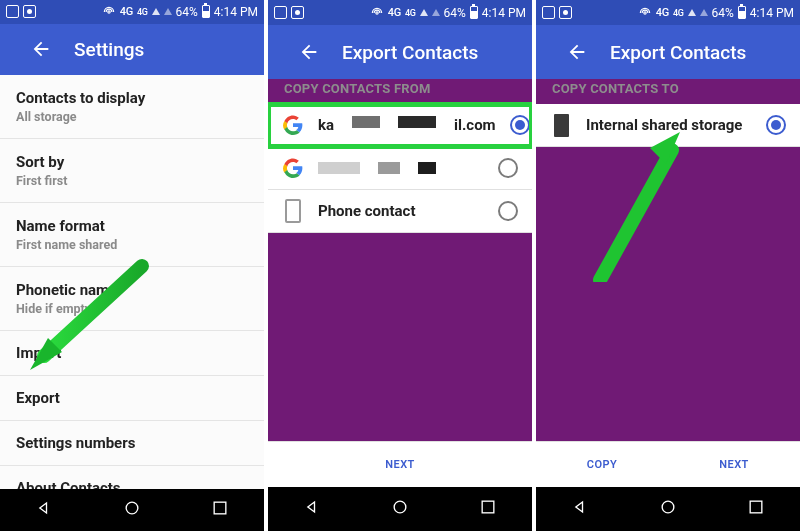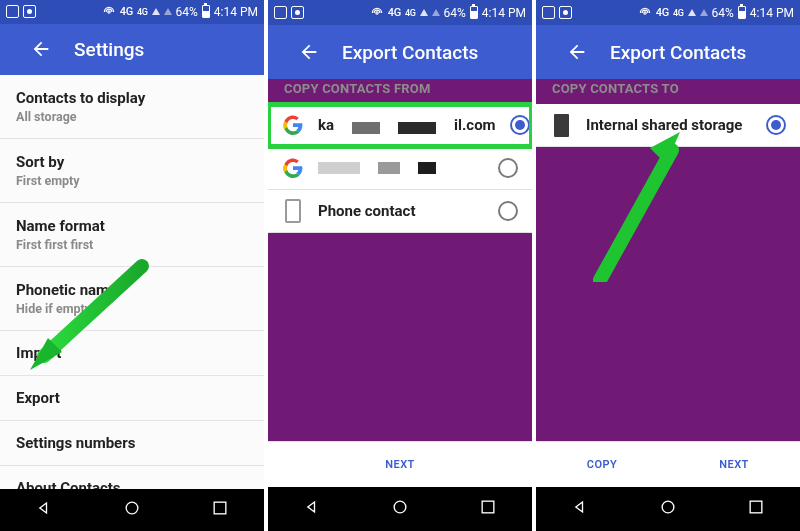--- a/index.html
+++ b/index.html
@@ -113,21 +113,21 @@
     border-bottom: 1px solid #e0e0e0;
     background: #fff;
   }
   .account-row.highlight {
     outline: 5px solid #28d13f;
     outline-offset: -3px;
     z-index: 2;
     position: relative;
   }
   .acct-icon { width: 22px; height: 22px; display:flex; align-items:center; justify-content:center; flex:0 0 22px;}
-  .acct-label { flex: 1 1 auto; font-size: 15px; color:#222; display:flex; align-items:flex-end; gap:18px;}
+  .acct-label { flex: 1 1 auto; font-size: 15px; color:#222; display:flex; align-items:flex-start; gap:18px;}
   .redact { display:inline-block; height:12px; background:#7a7a7a;}
   .radio {
     width: 20px; height: 20px;
     border: 2px solid #7b7b7b;
     border-radius: 50%;
     flex: 0 0 20px;
     display:flex; align-items:center; justify-content:center;
   }
   .radio.selected { border-color: #3c5ccf; }
   .radio.selected::after{
@@ -202,25 +202,25 @@
       <span class="app-title">Settings</span>
     </div>
 
     <div class="list">
       <div class="row">
         <div class="title">Contacts to display</div>
         <div class="sub">All storage</div>
       </div>
       <div class="row">
         <div class="title">Sort by</div>
-        <div class="sub">First empty</div>
+        <div class="sub">First first</div>
       </div>
       <div class="row">
         <div class="title">Name format</div>
-        <div class="sub">First first first</div>
+        <div class="sub">First name shared</div>
       </div>
       <div class="row">
         <div class="title">Phonetic name</div>
         <div class="sub">Hide if empty</div>
       </div>
       <div class="row compact">
         <div class="title">Import</div>
       </div>
       <div class="row compact">
         <div class="title">Export</div>

